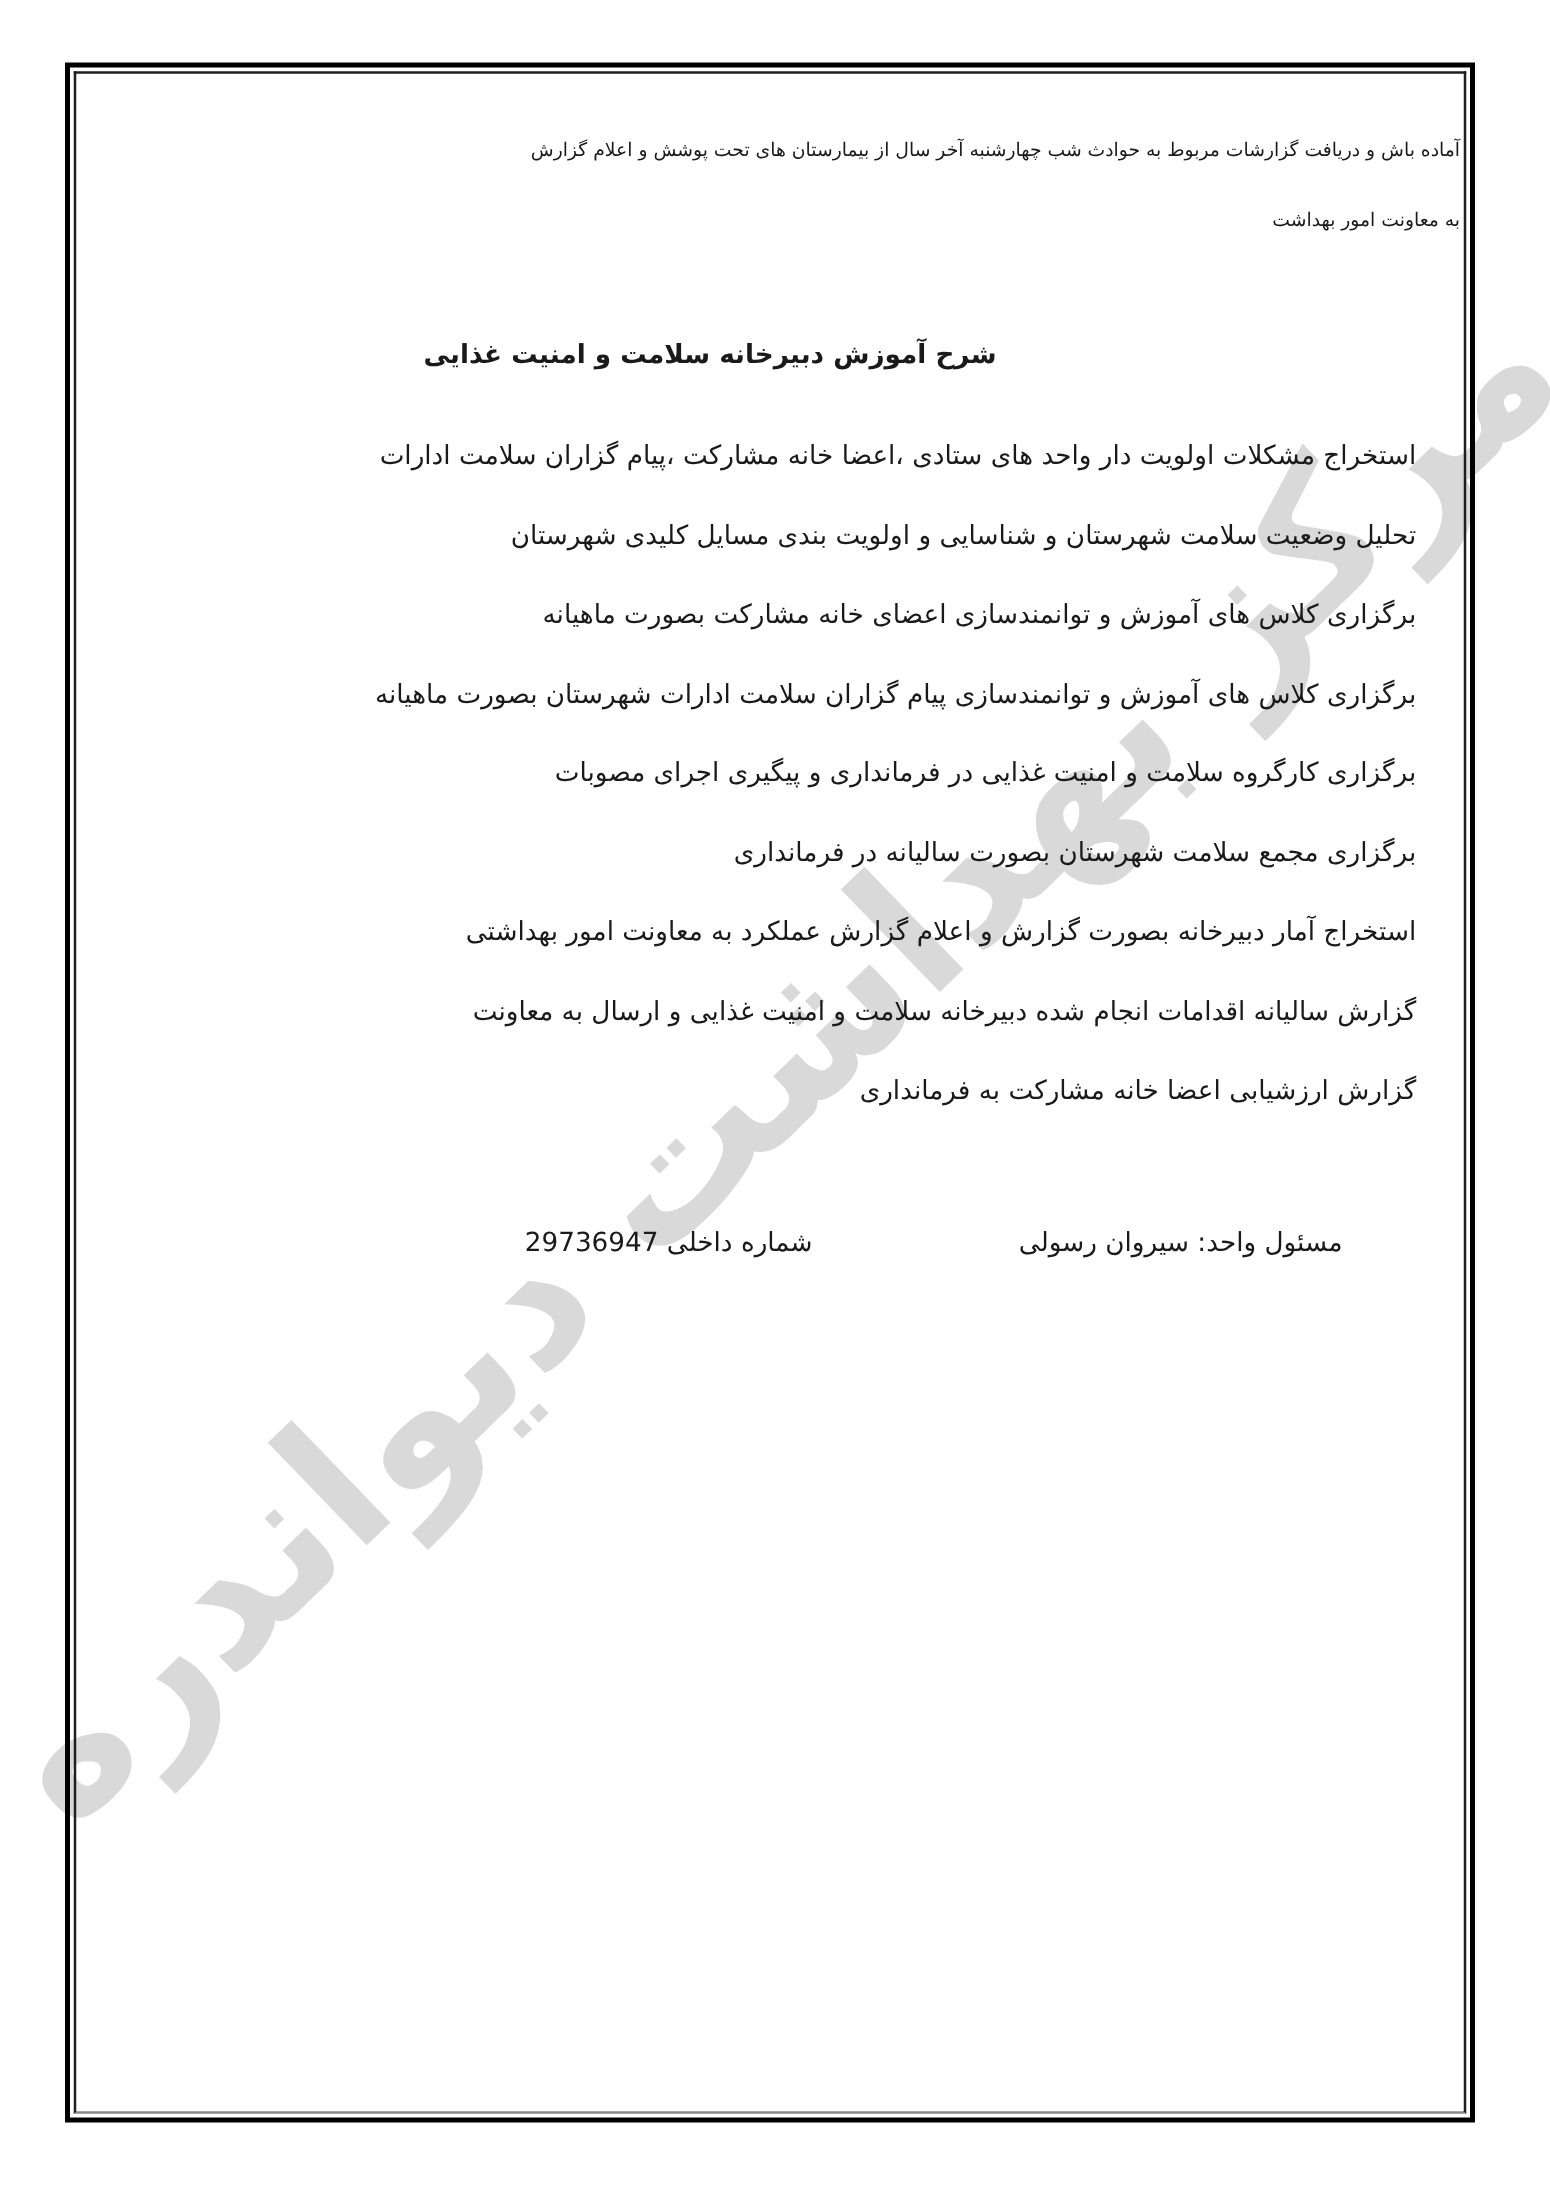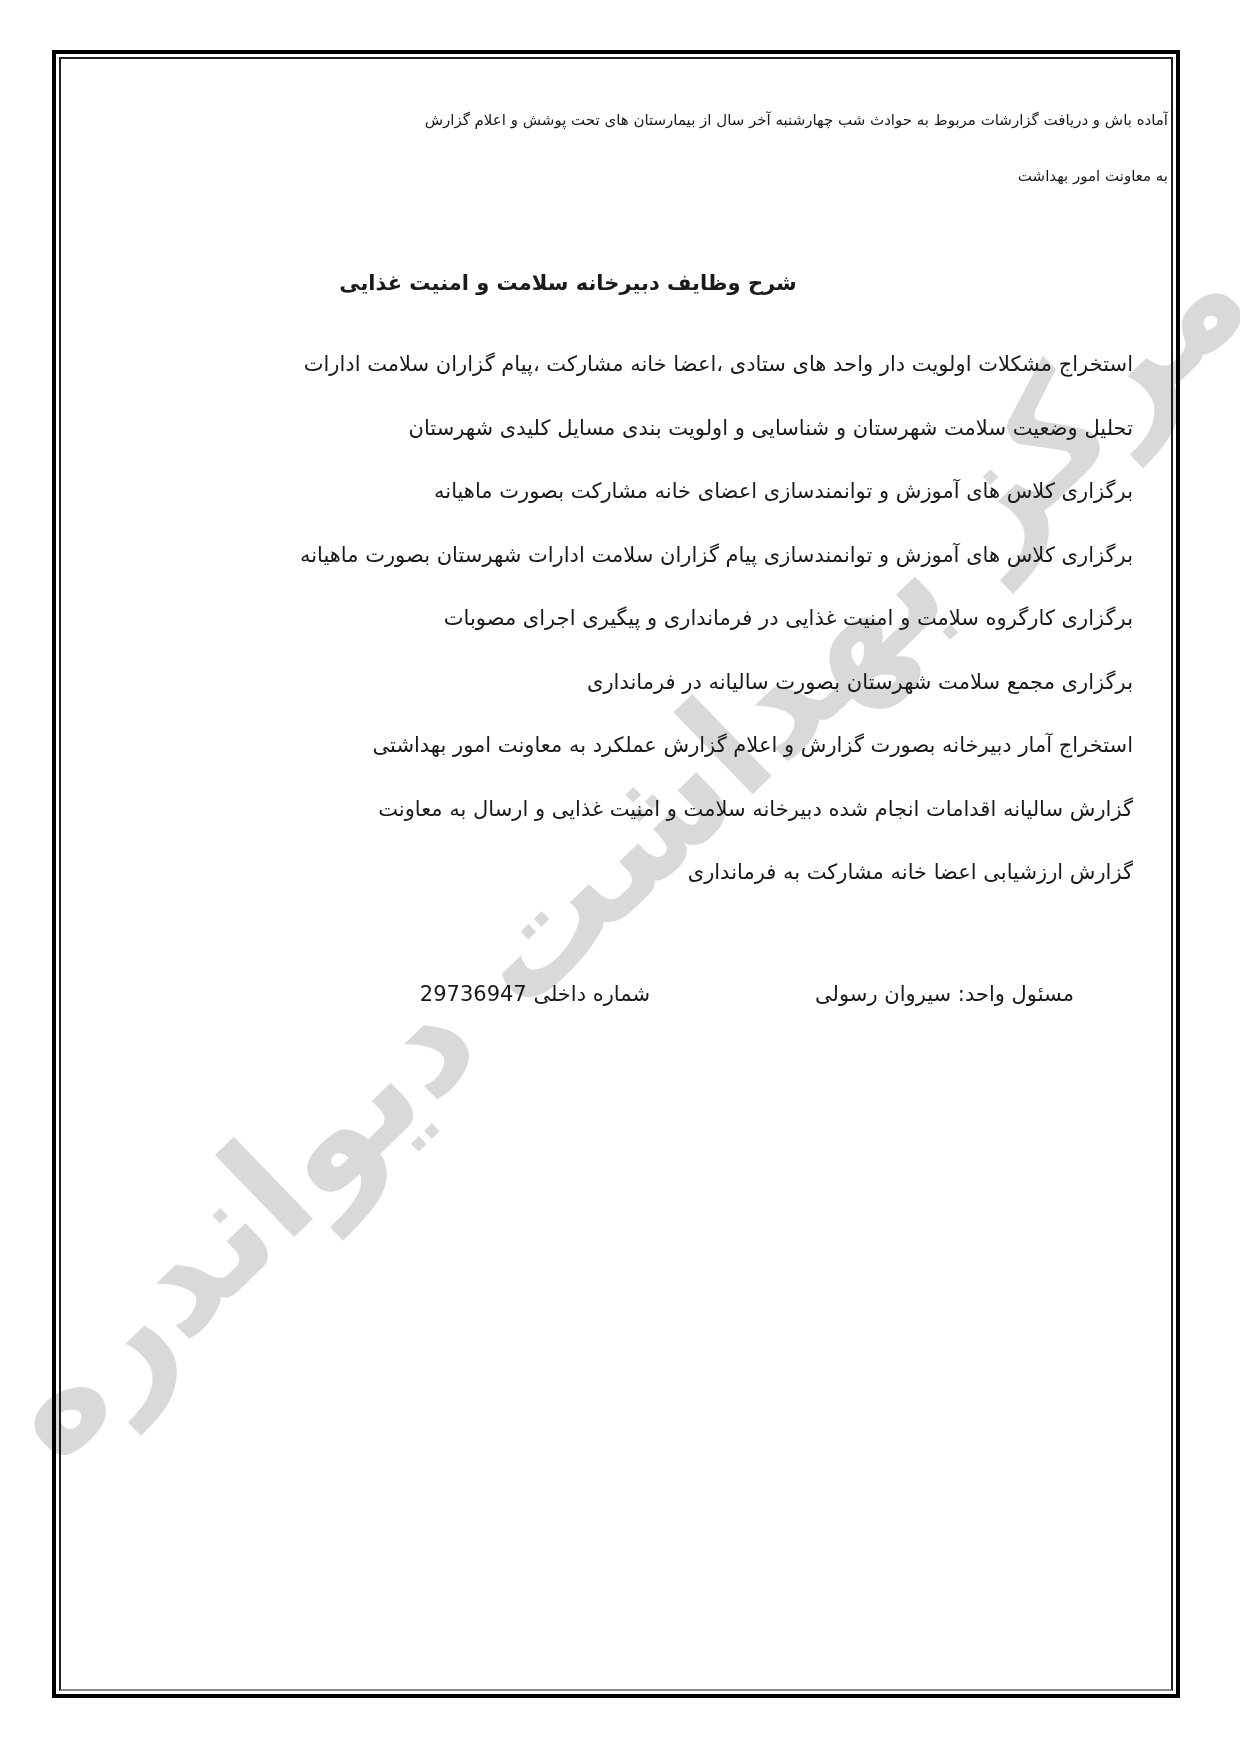--- a/index.html
+++ b/index.html
@@ -124,21 +124,21 @@
     <div class="frame-inner"></div>
   </div>
 
   <div class="content">
 
     <div class="intro">
       <div class="line">آماده باش و دریافت گزارشات مربوط به حوادث شب چهارشنبه آخر سال از بیمارستان های تحت پوشش و اعلام گزارش</div>
       <div class="line">به معاونت امور بهداشت</div>
     </div>
 
-    <div class="heading">شرح وظایف دبیرخانه سلامت و امنیت غذایی</div>
+    <div class="heading">شرح آموزش دبیرخانه سلامت و امنیت غذایی</div>
 
     <ul class="duties">
       <li>استخراج مشکلات اولویت دار واحد های ستادی ،اعضا خانه مشارکت ،پیام گزاران سلامت ادارات</li>
       <li>تحلیل وضعیت سلامت شهرستان و شناسایی و اولویت بندی مسایل کلیدی شهرستان</li>
       <li>برگزاری کلاس های آموزش و توانمندسازی اعضای خانه مشارکت بصورت ماهیانه</li>
       <li>برگزاری کلاس های آموزش و توانمندسازی پیام گزاران سلامت ادارات شهرستان بصورت ماهیانه</li>
       <li>برگزاری کارگروه  سلامت و امنیت غذایی  در فرمانداری و پیگیری اجرای مصوبات</li>
       <li>برگزاری مجمع سلامت شهرستان بصورت سالیانه در فرمانداری</li>
       <li>استخراج آمار دبیرخانه بصورت گزارش و اعلام گزارش عملکرد به معاونت امور بهداشتی</li>
       <li>گزارش سالیانه اقدامات انجام شده دبیرخانه سلامت و امنیت غذایی و ارسال به معاونت</li>

